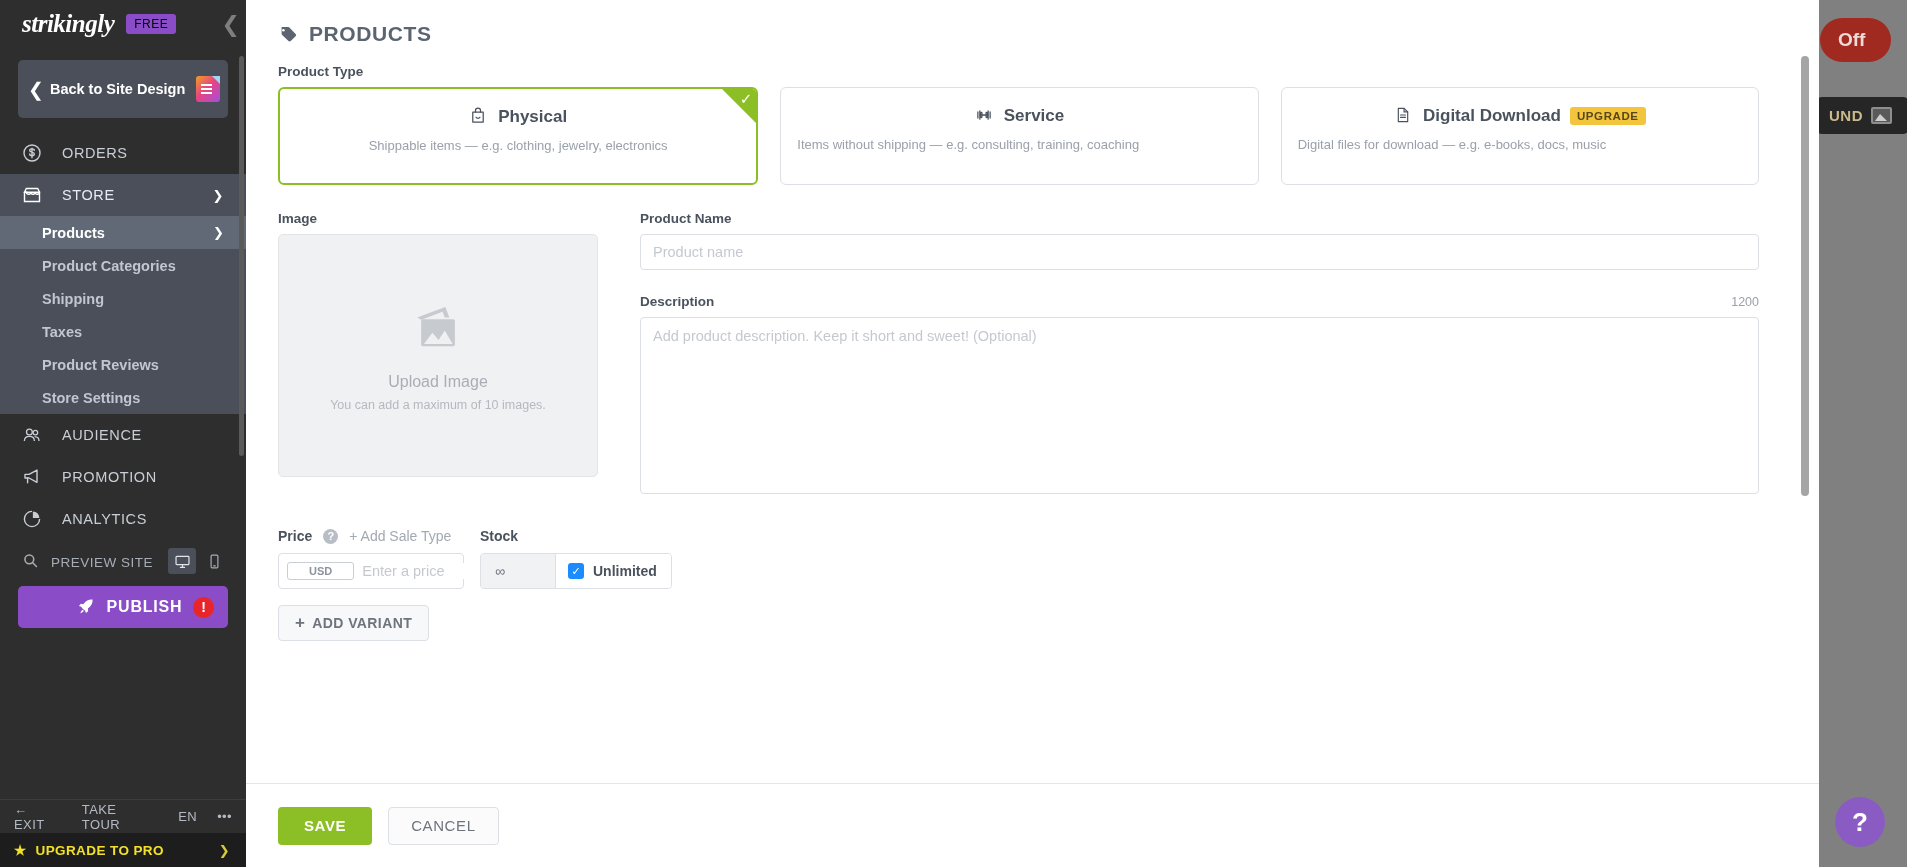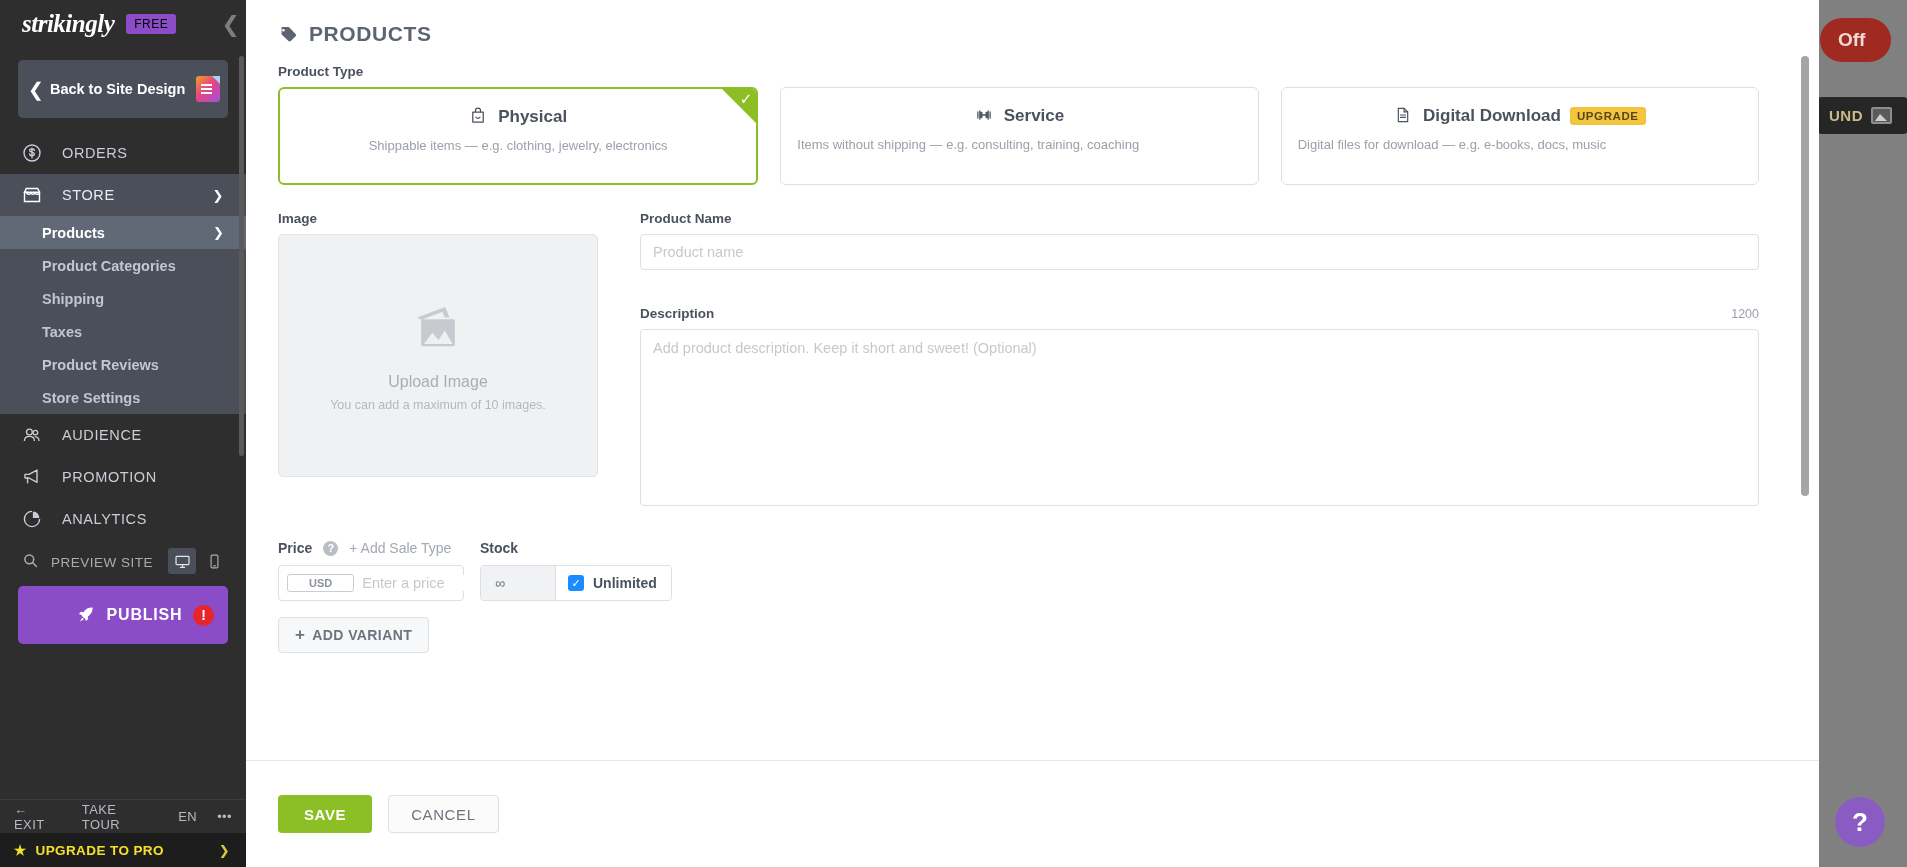--- a/index.html
+++ b/index.html
@@ -136,21 +136,21 @@
   }
   .device-btns { position: absolute; right: 18px; top: 8px; display: flex; gap: 4px; }
   .device-btn {
     width: 28px; height: 26px; border-radius: 3px;
     display: flex; align-items: center; justify-content: center;
     cursor: pointer;
   }
   .device-btn.on { background: #4a4f5a; }
 
   .publish-btn {
-    margin: 6px 18px 0 18px; height: 58px; border-radius: 5px;
+    margin: 6px 18px 0 18px; height: 42px; border-radius: 5px;
     background: #8b4cc8; color: #fff; font-weight: bold; font-size: 16px;
     letter-spacing: .8px;
     display: flex; align-items: center; justify-content: center; gap: 11px;
     cursor: pointer;
     padding-left: 44px;
   }
   .alert-dot {
     width: 21px; height: 21px; border-radius: 50%; background: #e8252a;
     color: #fff; font-size: 14px; font-weight: bold;
     display: flex; align-items: center; justify-content: center;
@@ -303,21 +303,21 @@
   .stock-unl-label { font-size: 14px; font-weight: bold; color: #4a525e; }
 
   .variant-btn {
     margin-top: 16px; display: inline-flex; align-items: center; gap: 7px;
     height: 36px; padding: 0 16px; border: 1px solid #dcdfe3; border-radius: 4px;
     background: #f7f8f9; font-size: 14px; font-weight: bold; color: #6e747d;
     letter-spacing: .4px; cursor: pointer;
   }
 
   .panel-footer {
-    border-top: 1px solid #e4e6ea; height: 107px; flex: none;
+    border-top: 1px solid #e4e6ea; height: 84px; flex: none;
     display: flex; align-items: center; gap: 16px; padding-left: 32px;
     background: #fff;
   }
   .btn-save {
     background: #8cbf26; color: #fff; border: none; border-radius: 4px;
     height: 38px; padding: 0 26px; font-size: 15px; font-weight: bold;
     letter-spacing: .6px; cursor: pointer; font-family: "Liberation Sans", sans-serif;
   }
   .btn-cancel {
     background: #fbfbfc; color: #6e747d; border: 1px solid #dcdfe3; border-radius: 4px;
@@ -563,21 +563,21 @@
             </span>
             <span class="upload-title">Upload Image</span>
             <span class="upload-sub">You can add a maximum of 10 images.</span>
           </div>
         </div>
 
         <div class="right-col">
           <div class="field-label">Product Name</div>
           <input class="text-input" type="text" placeholder="Product name" style="">
 
-          <div class="desc-head" style="margin-top:36px;">
+          <div class="desc-head" style="margin-top:24px;">
             <span class="field-label" style="margin-bottom:0;">Description</span>
             <span class="char-count">1200</span>
           </div>
           <textarea class="text-area" placeholder="Add product description. Keep it short and sweet! (Optional)" style=""></textarea>
         </div>
       </div>
 
       <div class="price-row">
         <div>
           <div class="price-head">

